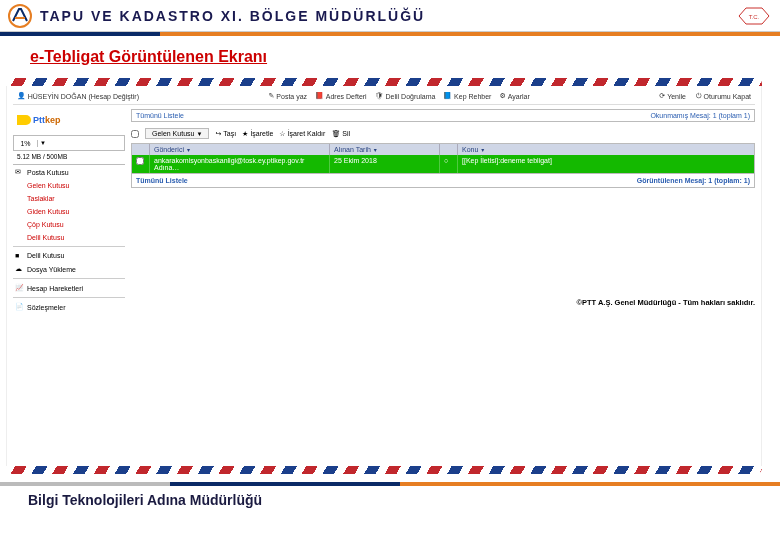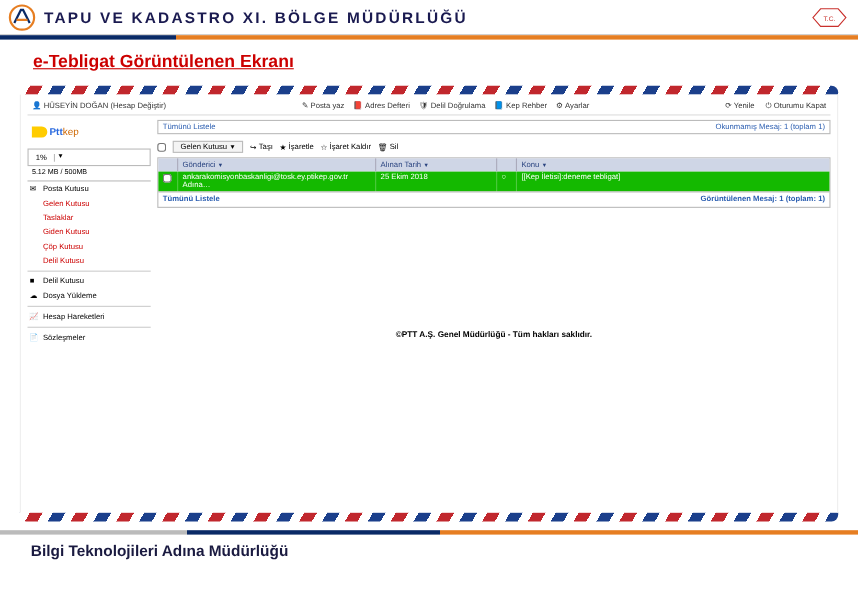--- a/index.html
+++ b/index.html
@@ -10,41 +10,41 @@
   .logo-left { width: 28px; height: 28px; margin-right: 6px; display:flex; align-items:center; justify-content:center; }
   .header-title { flex: 1; font-weight: bold; font-size: 14px; letter-spacing: 2px; color: #1a1a50; }
   .logo-right { width: 40px; height: 22px; }
   .orange-bar { display:flex; height:4px; }
   .orange-bar .navy { background:#0a2a66; flex:0 0 160px; }
   .orange-bar .orange { background:#e67e22; flex:1; }
 
   .section-title { color:#c00; font-weight:bold; font-size:16px; padding:12px 0 6px 30px; text-decoration: underline; }
 
   
-  .envelope { margin: 6px 18px 0 18px; position: relative; }
+  .envelope { margin: 6px 18px 0 6px; position: relative; }
   .stripe { height: 8px; background: repeating-linear-gradient(120deg, #fff 0 8px, #c1272d 8px 18px, #fff 18px 26px, #1b3f8b 26px 36px); border-radius: 6px 6px 0 0; }
   .stripe.bottom { border-radius: 0 0 6px 6px; }
   .mail-body { background:#fff; border-left:1px solid #eee; border-right:1px solid #eee; padding: 4px 6px; min-height: 380px; position:relative; }
 
   
   .account-bar { display:flex; align-items:center; justify-content:space-between; font-size:7px; color:#333; padding:2px 4px 4px 4px; border-bottom:1px solid #ddd; }
   .account-left { display:flex; align-items:center; gap:2px; }
   .account-links { display:flex; gap:8px; align-items:center; }
   .link { display:flex; align-items:center; gap:2px; cursor:pointer; }
   .link .ic { font-size:7px; }
   .right-links { display:flex; gap:10px; }
 
   .content-row { display:flex; margin-top:4px; }
 
   
   .sidebar { width:112px; flex-shrink:0; }
   .ptt-logo { height:22px; display:flex; align-items:center; padding-left:4px; font-size:9px; }
   .ptt-logo .flag { width:14px; height:10px; background:#ffcc00; border-radius:0 6px 6px 0; margin-right:2px; }
   .ptt-logo .txt { color:#2a6adf; font-weight:bold; }
-  .ptt-logo .kp { color:#c60; font-weight:normal; }
+  .ptt-logo .kp { color:#c60; font-weight:bold; }
   .pct-box { border:1px solid #bbb; height:16px; display:flex; align-items:center; font-size:7px; margin-top:4px; background:#fff; }
   .pct-box .sel { width:24px; border-right:1px solid #bbb; text-align:center; }
   .quota { font-size:6.5px; padding:2px 0 4px 4px; border-bottom:1px solid #bbb; }
   .folder { font-size:7px; padding:3px 2px; display:flex; align-items:center; gap:3px; cursor:pointer; }
   .folder.red { color:#c00; }
   .folder .ic { width:9px; display:inline-block; }
   .divider { height:1px; background:#ccc; margin:2px 0; }
 
   
   .main { flex:1; margin-left:6px; }
@@ -64,21 +64,21 @@
   .col-date { width:110px; }
   .col-flag { width:18px; justify-content:center; }
   .col-subj { flex:1; }
 
   .grid-row { display:flex; background:#14b900; color:#fff; }
   .grid-row .cell { padding:2px 4px; border-right:1px solid rgba(255,255,255,0.25); }
   .grid-row .cell:last-child { border-right:none; }
 
   .grid-footer { display:flex; justify-content:space-between; padding:3px 4px; color:#2a5db0; font-weight:bold; font-size:7px; border-top:1px solid #bbb; }
 
-  .mail-footer { text-align:center; font-size:7.5px; font-weight:bold; padding-top:110px; }
+  .mail-footer { text-align:right; font-size:7.5px; font-weight:bold; padding-top:110px; }
 
   
   .page-foot-bar { display:flex; height:4px; margin-top:8px; }
   .page-foot-bar .grey { flex:0 0 170px; background:#bbb; }
   .page-foot-bar .navy { flex:0 0 230px; background:#0a2a66; }
   .page-foot-bar .orange { flex:1; background:#e67e22; }
   .page-foot-text { font-weight:bold; font-size:14px; color:#1a1a40; padding:6px 0 0 28px; }
 
   .tri { font-size:6px; }
   input[type=checkbox]{ width:8px; height:8px; }

